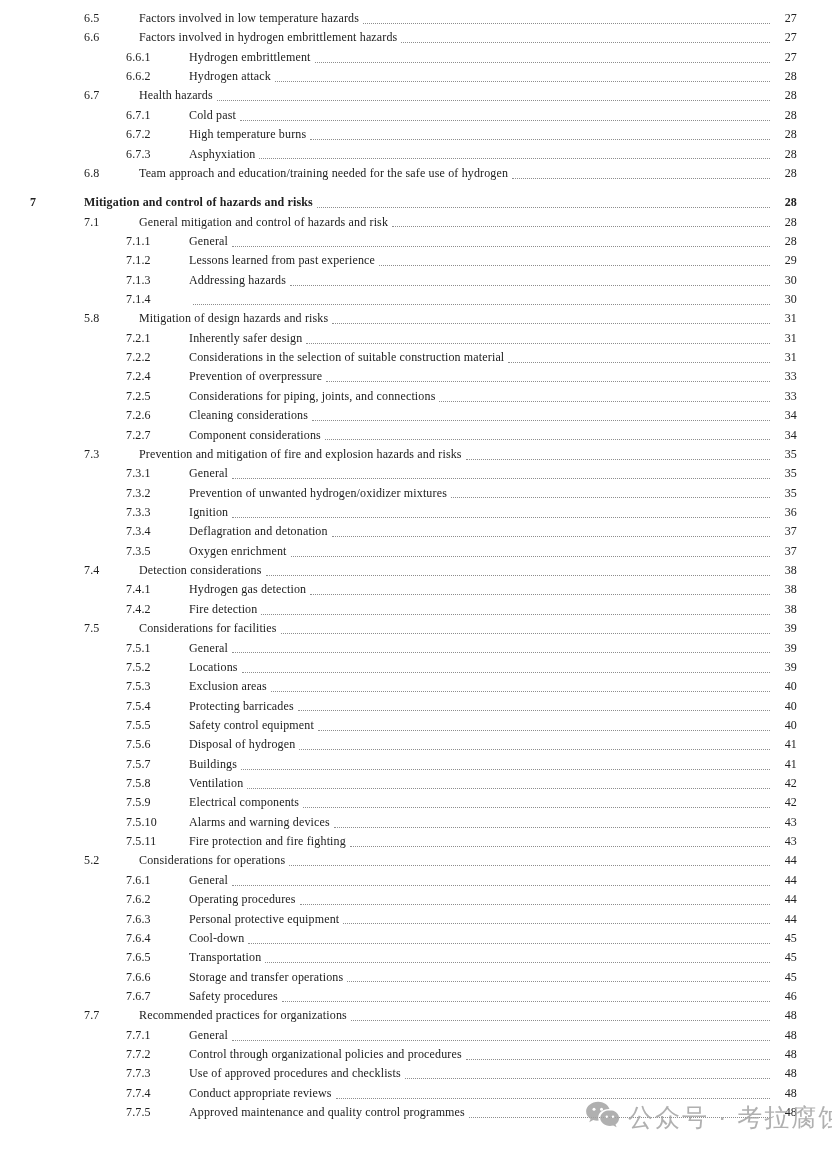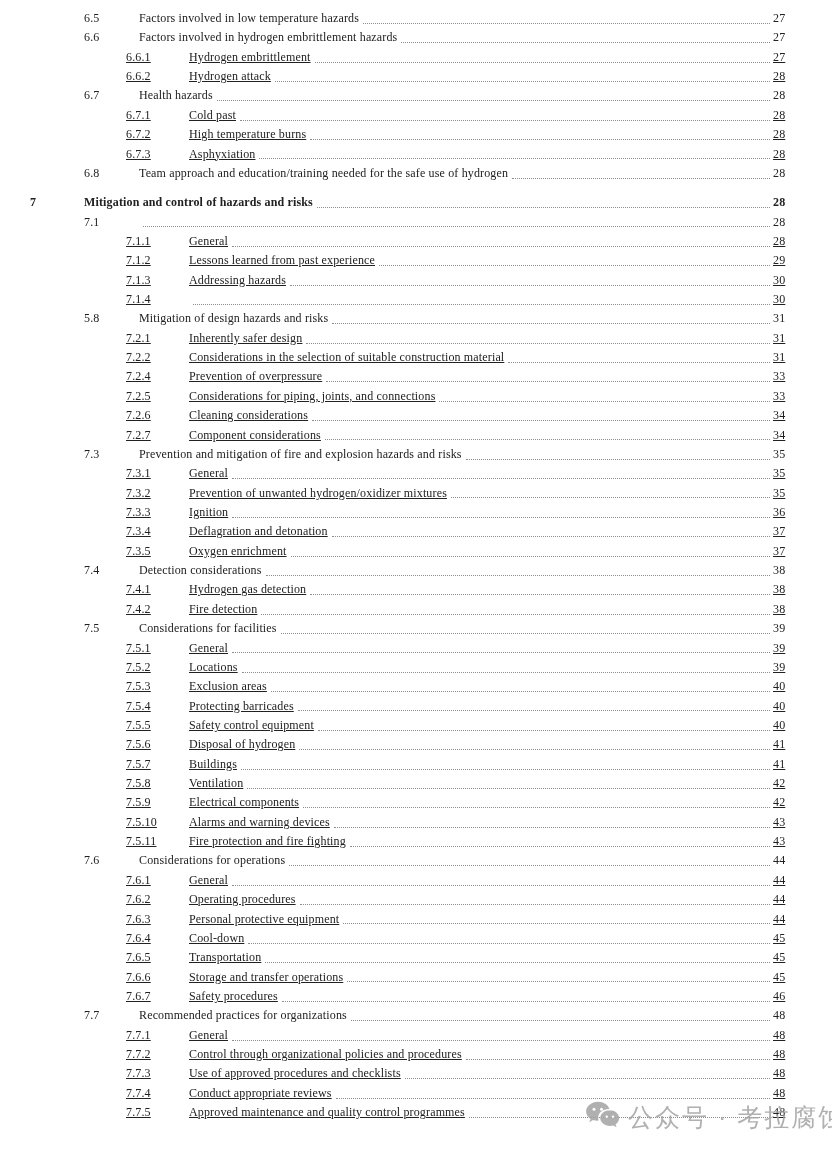--- a/index.html
+++ b/index.html
@@ -34,27 +34,27 @@
     flex: 1 1 auto;
     min-width: 8px;
     align-self: flex-end;
     height: 0;
     border-bottom: 1.6px dotted #8d8d8d;
     margin: 0 3px 4.5px 4px;
   }
   .row .pagenum {
     flex: none;
     min-width: 24px;
-    text-align: left;
+    text-align: right;
   }
   .lvl1 { padding-left: 18px; font-weight: bold; margin-top: 10px; }
   .lvl1 .num { width: 54px; }
   .lvl2 { padding-left: 72px; }
   .lvl2 .num { width: 55px; }
-  .lvl3 { padding-left: 114px; text-decoration: underline; }
+  .lvl3 { padding-left: 114px; }
   .lvl3 .num { width: 63px; }
 
   .watermark {
     position: absolute;
     left: 585px;
     top: 1100px;
     display: flex;
     align-items: center;
     gap: 7px;
     opacity: 0.85;
@@ -130,20 +130,21 @@
         <span class="pagenum">28</span>
       </div>
       <div class="row lvl1">
         <span class="num">7</span>
         <span class="title">Mitigation and control of hazards and risks</span>
         <span class="leader"></span>
         <span class="pagenum">28</span>
       </div>
       <div class="row lvl2">
         <span class="num">7.1</span>
+        <span class="title">General mitigation and control of hazards and risk</span>
         <span class="leader"></span>
         <span class="pagenum">28</span>
       </div>
       <div class="row lvl3">
         <span class="num">7.1.1</span>
         <span class="title">General</span>
         <span class="leader"></span>
         <span class="pagenum">28</span>
       </div>
       <div class="row lvl3">
@@ -325,21 +326,21 @@
         <span class="leader"></span>
         <span class="pagenum">43</span>
       </div>
       <div class="row lvl3">
         <span class="num">7.5.11</span>
         <span class="title">Fire protection and fire fighting</span>
         <span class="leader"></span>
         <span class="pagenum">43</span>
       </div>
       <div class="row lvl2">
-        <span class="num">7.6</span>
+        <span class="num">5.2</span>
         <span class="title">Considerations for operations</span>
         <span class="leader"></span>
         <span class="pagenum">44</span>
       </div>
       <div class="row lvl3">
         <span class="num">7.6.1</span>
         <span class="title">General</span>
         <span class="leader"></span>
         <span class="pagenum">44</span>
       </div>

